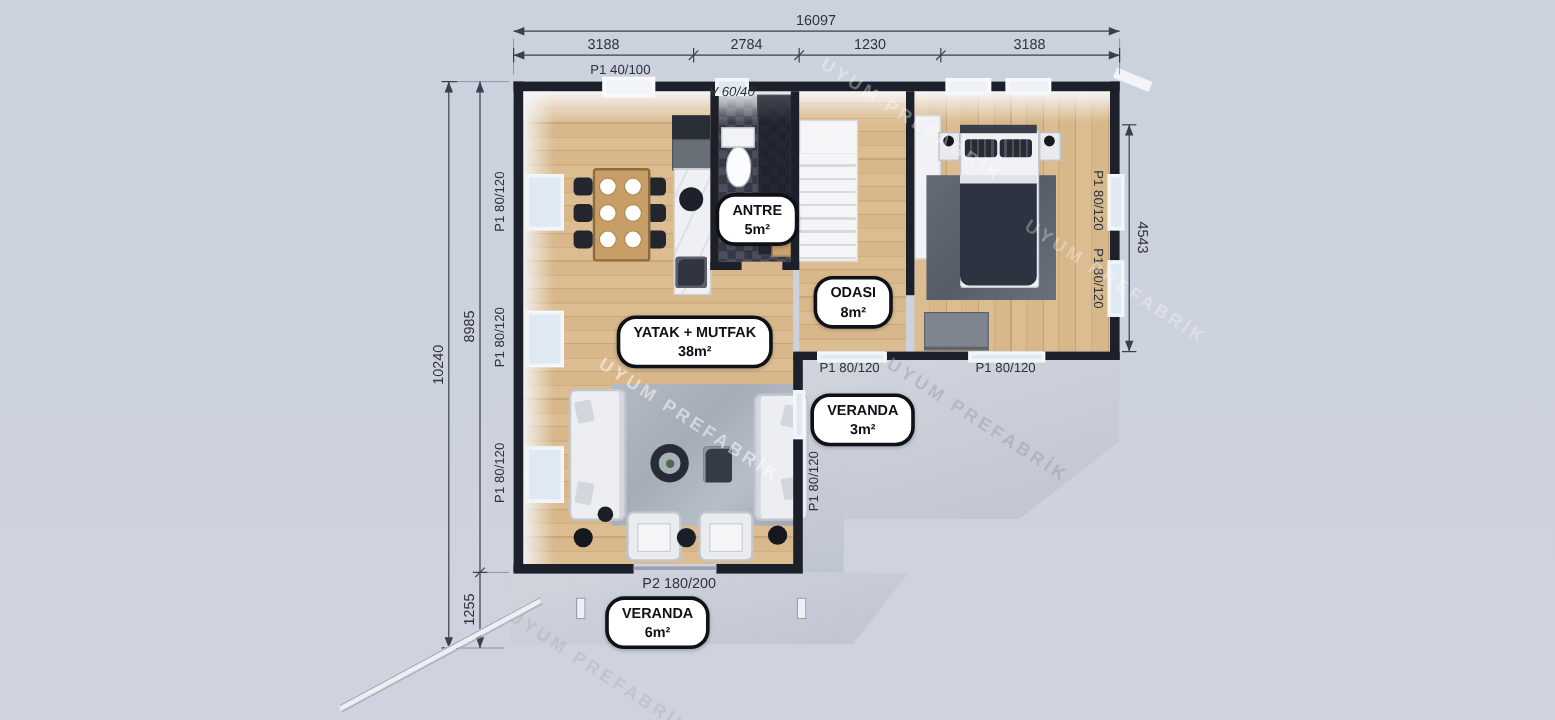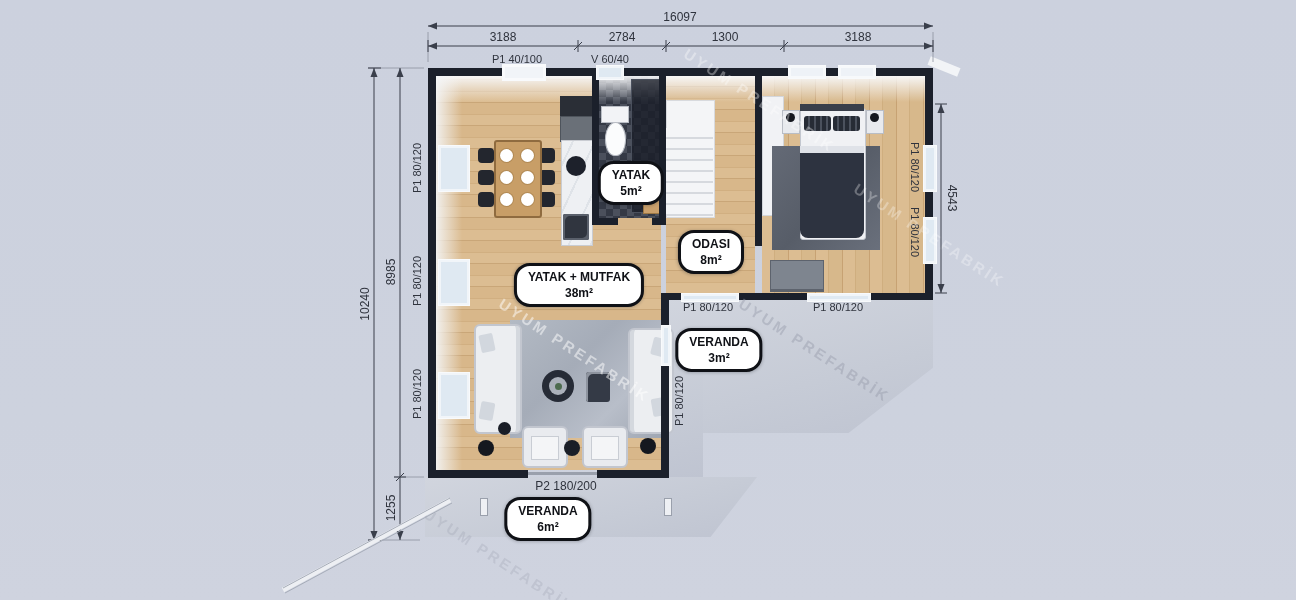--- a/index.html
+++ b/index.html
@@ -190,40 +190,40 @@
     <g>
       <line x1="450" y1="500" x2="283" y2="590" stroke="#edeff3" stroke-width="5"></line>
       <line x1="450" y1="498" x2="283" y2="588" stroke="#a6acb8" stroke-width="1"></line>
       <line x1="452" y1="503" x2="285" y2="593" stroke="#a6acb8" stroke-width="1"></line>
     </g>
   </svg>
 
   <div class="lbl" style="left:680px;top:17px;">16097</div>
   <div class="lbl" style="left:503px;top:37px;">3188</div>
   <div class="lbl" style="left:622px;top:37px;">2784</div>
-  <div class="lbl" style="left:725px;top:37px;">1300</div>
+  <div class="lbl" style="left:725px;top:37px;">1230</div>
   <div class="lbl" style="left:858px;top:37px;">3188</div>
   <div class="lbl sm" style="left:517px;top:59px;">P1 40/100</div>
-  <div class="lbl sm" style="left:610px;top:59px;">V 60/40</div>
+  <div class="lbl sm" style="left:610px;top:77px;font-style:italic;">V 60/40</div>
   <div class="lbl rotL" style="left:365px;top:304px;">10240</div>
   <div class="lbl rotL" style="left:391px;top:272px;">8985</div>
   <div class="lbl rotL" style="left:391px;top:508px;">1255</div>
   <div class="lbl sm rotL" style="left:417px;top:168px;">P1 80/120</div>
   <div class="lbl sm rotL" style="left:417px;top:281px;">P1 80/120</div>
   <div class="lbl sm rotL" style="left:417px;top:394px;">P1 80/120</div>
   <div class="lbl rotR" style="left:952px;top:198px;">4543</div>
   <div class="lbl sm rotR" style="left:915px;top:167px;">P1 80/120</div>
   <div class="lbl sm rotR" style="left:915px;top:232px;">P1 80/120</div>
   <div class="lbl sm" style="left:708px;top:307px;">P1 80/120</div>
   <div class="lbl sm" style="left:838px;top:307px;">P1 80/120</div>
   <div class="lbl sm rotL" style="left:679px;top:401px;">P1 80/120</div>
   <div class="lbl" style="left:566px;top:486px;">P2 180/200</div>
 
   <div class="badge" style="left:631px;top:183px;">
-    <div>YATAK</div>
+    <div>ANTRE</div>
     <div>5m²</div>
   </div>
   <div class="badge" style="left:711px;top:252px;">
     <div>ODASI</div>
     <div>8m²</div>
   </div>
   <div class="badge" style="left:579px;top:285px;">
     <div>YATAK + MUTFAK</div>
     <div>38m²</div>
   </div>

